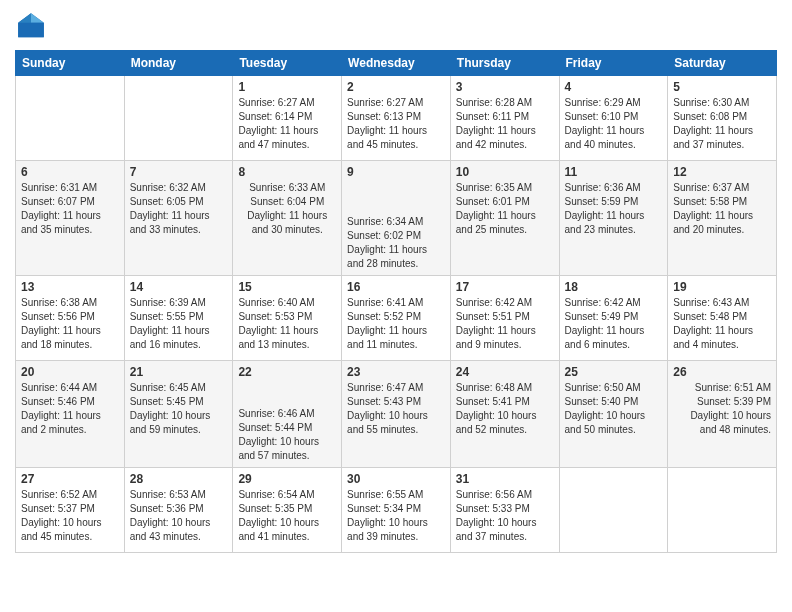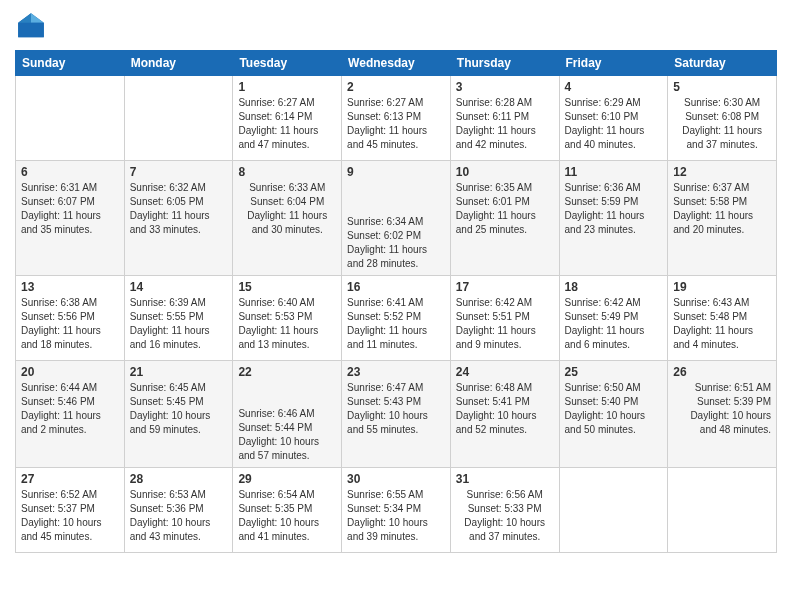--- a/index.html
+++ b/index.html
@@ -154,21 +154,21 @@
 Daylight: 11 hours and 42 minutes.</div>
           </td>
           <td>
             <span class="day-num">4</span>
             <div class="cell-info" style="white-space: pre-line;">Sunrise: 6:29 AM
 Sunset: 6:10 PM
 Daylight: 11 hours and 40 minutes.</div>
           </td>
           <td>
             <span class="day-num">5</span>
-            <div class="cell-info" style="white-space: pre-line; text-align: center;">Sunrise: 6:30 AM
+            <div class="cell-info" style="white-space: pre-line;">Sunrise: 6:30 AM
 Sunset: 6:08 PM
 Daylight: 11 hours and 37 minutes.</div>
           </td>
         </tr>
         <tr>
           <td>
             <span class="day-num">6</span>
             <div class="cell-info" style="white-space: pre-line;">Sunrise: 6:31 AM
 Sunset: 6:07 PM
 Daylight: 11 hours and 35 minutes.</div>
@@ -318,21 +318,21 @@
 Daylight: 10 hours and 41 minutes.</div>
           </td>
           <td>
             <span class="day-num">30</span>
             <div class="cell-info" style="white-space: pre-line;">Sunrise: 6:55 AM
 Sunset: 5:34 PM
 Daylight: 10 hours and 39 minutes.</div>
           </td>
           <td>
             <span class="day-num">31</span>
-            <div class="cell-info" style="white-space: pre-line; text-align: center;">Sunrise: 6:56 AM
+            <div class="cell-info" style="white-space: pre-line;">Sunrise: 6:56 AM
 Sunset: 5:33 PM
 Daylight: 10 hours and 37 minutes.</div>
           </td>
           <td></td>
           <td></td>
         </tr>
       </tbody>
   </table>
 </div>
 

